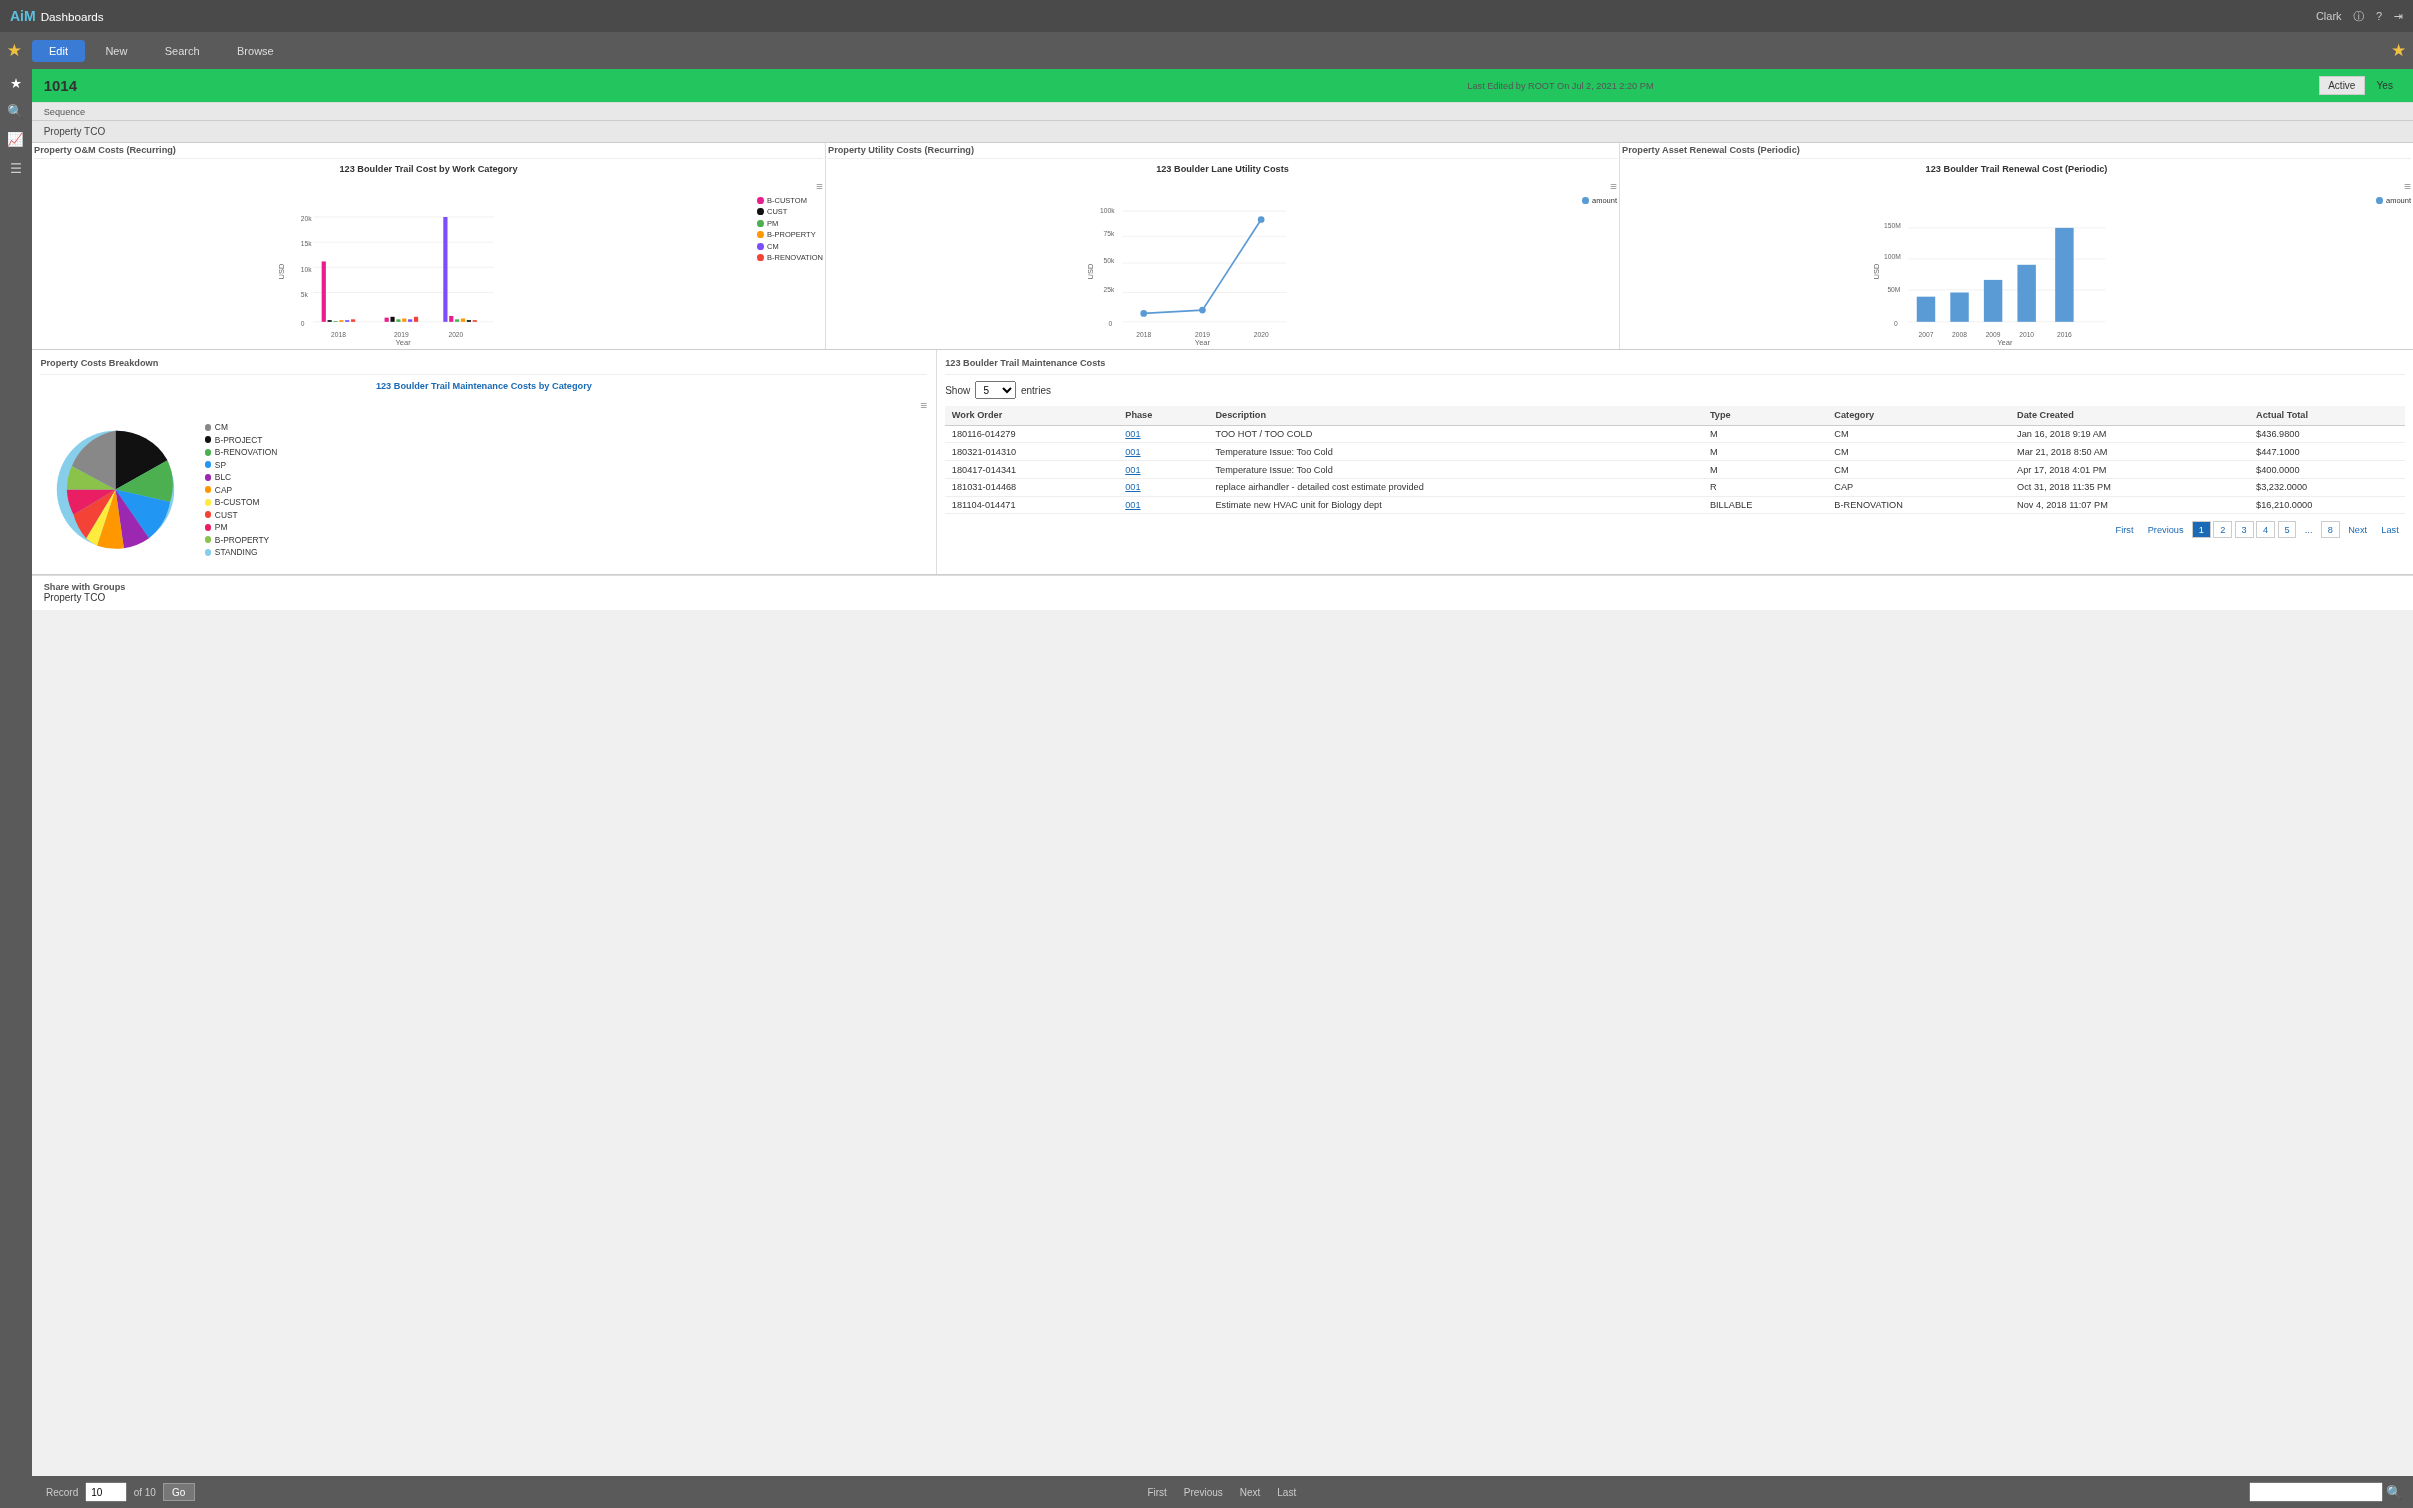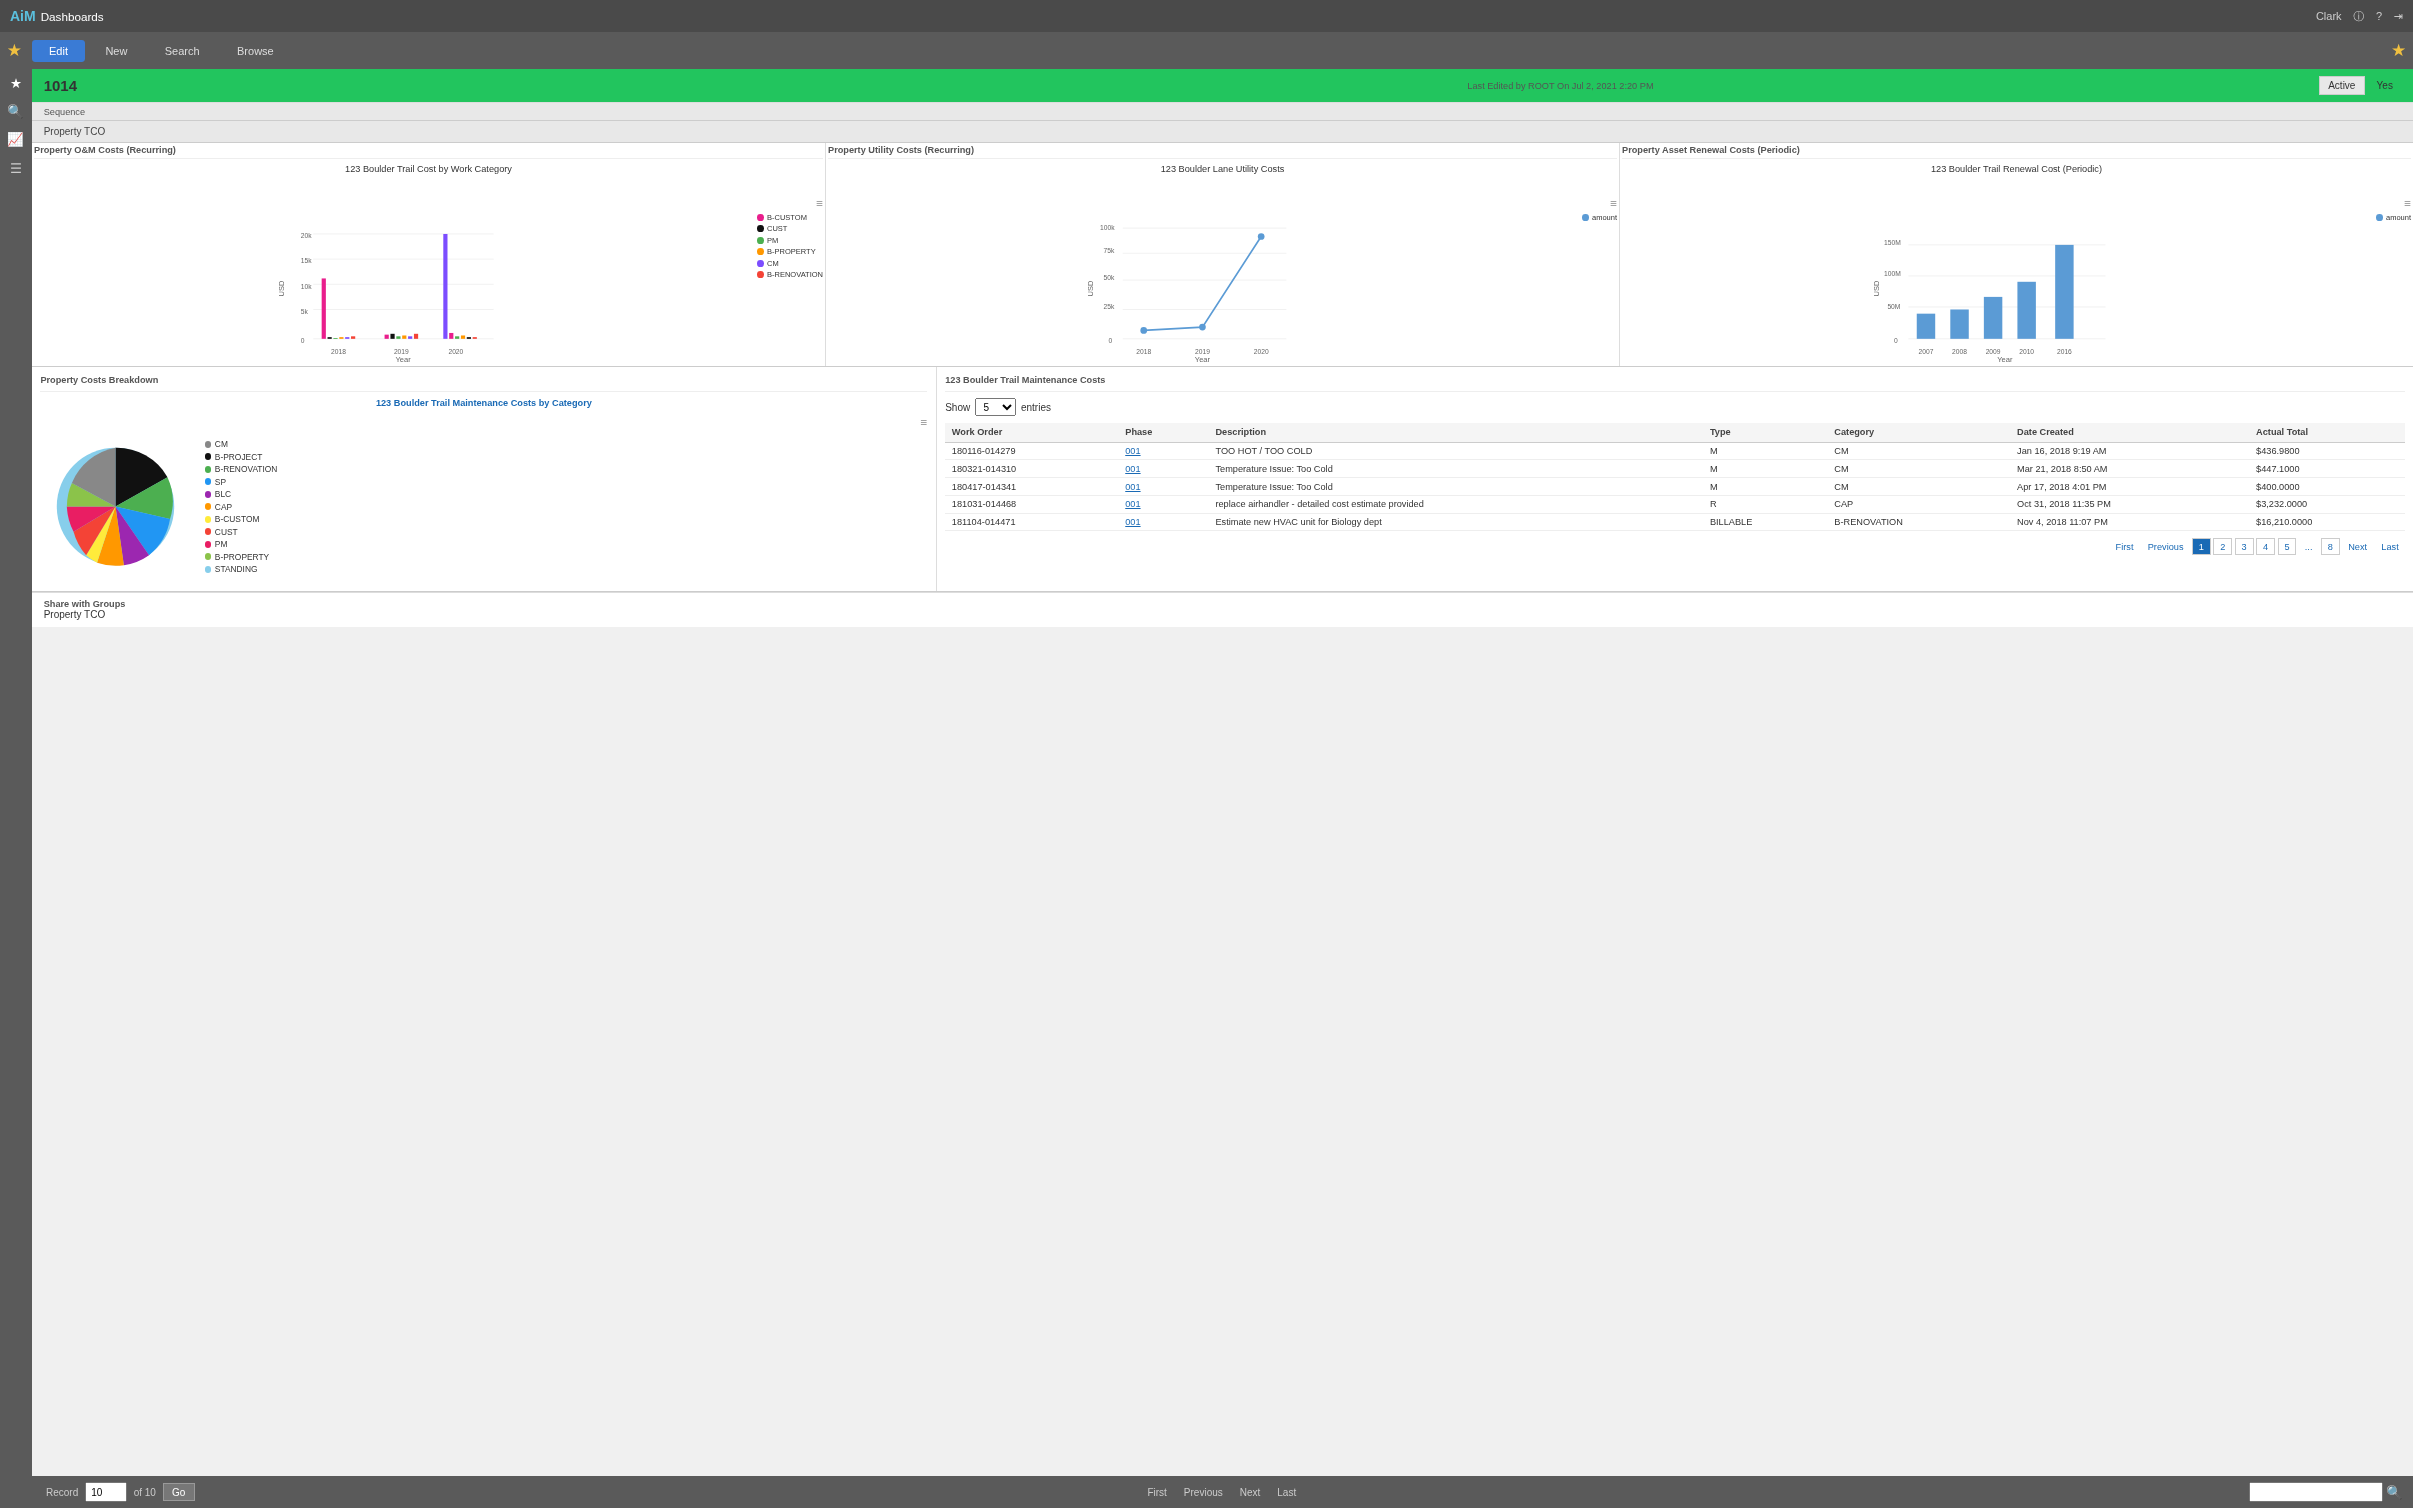--- a/index.html
+++ b/index.html
@@ -166,24 +166,24 @@
     .chart-panel-title {
       font-size: 9.2px;
       font-weight: bold;
       color: #555;
       margin-bottom: 5px;
       border-bottom: 0.8px solid #eee;
       padding-bottom: 3.4px;
     }
     .chart-title {
       font-size: 9.2px;
-      font-weight: normal;
+      font-weight: bold;
       text-align: center;
       color: #333;
-      margin-bottom: 22px;
+      margin-bottom: 5px;
     }
 
     
     .chart-container {
       position: relative;
       display: flex;
       align-items: flex-start;
     }
     .chart-svg {
       flex: 1;

